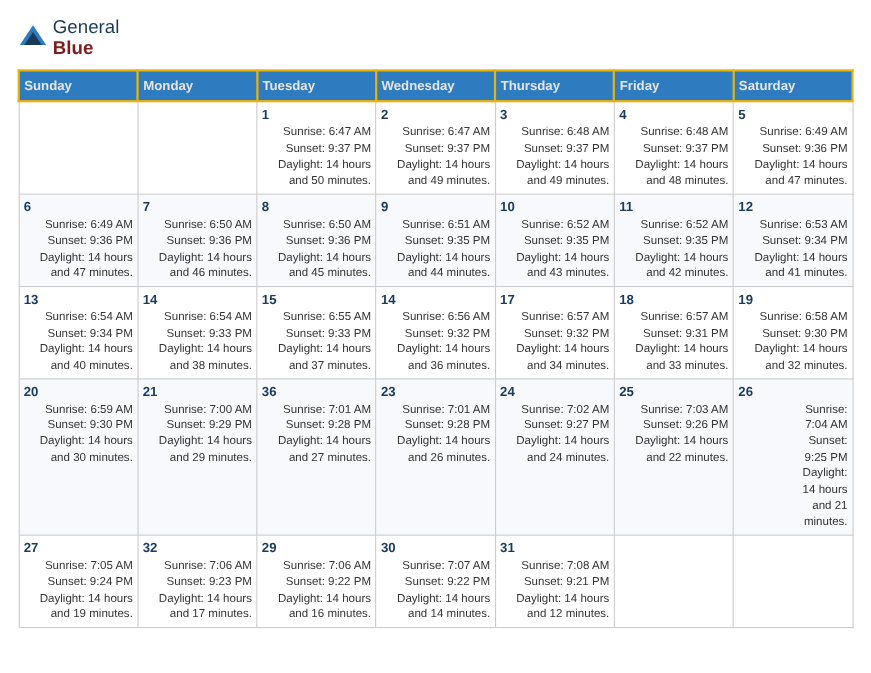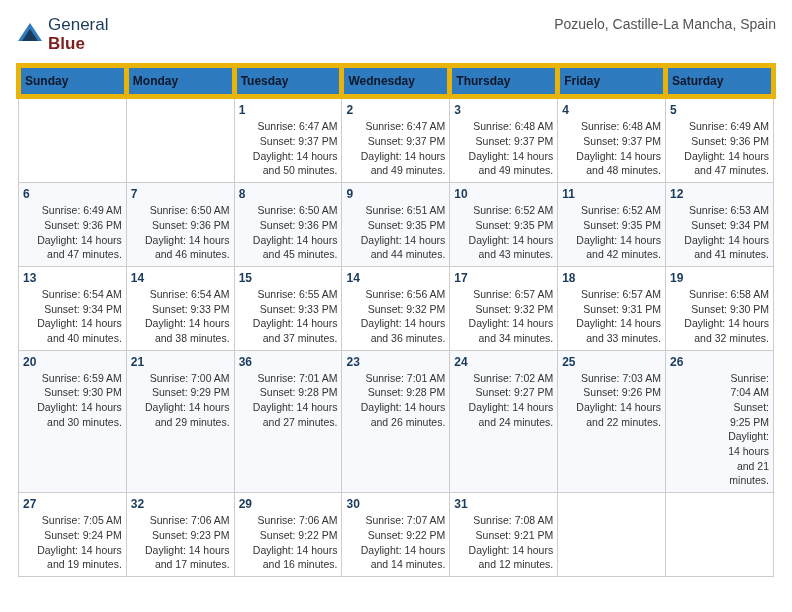--- a/index.html
+++ b/index.html
@@ -35,26 +35,26 @@
       font-size: 14px;
       color: #555;
     }
     table {
       width: 100%;
       border-collapse: collapse;
       font-size: 11px;
     }
     thead tr th {
       background-color: #2e7bbf;
-      color: #0f172a;
+      color: #e5e5e5;
       padding: 6px 4px;
       text-align: left;
       font-size: 12px;
       font-weight: bold;
-      border: 5px solid #eab308;
+      border: 2px solid #eab308;
     }
     tbody tr td {
       border: 1px solid #ccc;
       padding: 4px 4px;
       vertical-align: top;
       width: 108px;
       min-height: 70px;
       background: #fff;
     }
     tbody tr:nth-child(even) td {
@@ -83,21 +83,20 @@
     <svg class="logo-icon" viewBox="0 0 28 28">
       <polygon points="14,2 26,20 2,20" fill="#2e7bbf"></polygon>
       <polygon points="14,8 22,20 6,20" fill="#1a3a5c"></polygon>
     </svg>
     <div>
       <div style="font-size:17px;font-weight:normal;color:#1a3a5c;line-height:1.1">General</div>
       <div style="font-size:17px;font-weight:bold;color:#7f1d1d;line-height:1.1">Blue</div>
     </div>
   </div>
   <div class="title-area">
-    <div class="location">Pozuelo, Castille-La Mancha, Spain</div>
   </div>
 </div>
 
 <table>
   <thead>
     <tr>
     <th>Sunday</th>
         <th>Monday</th>
         <th>Tuesday</th>
         <th>Wednesday</th>

